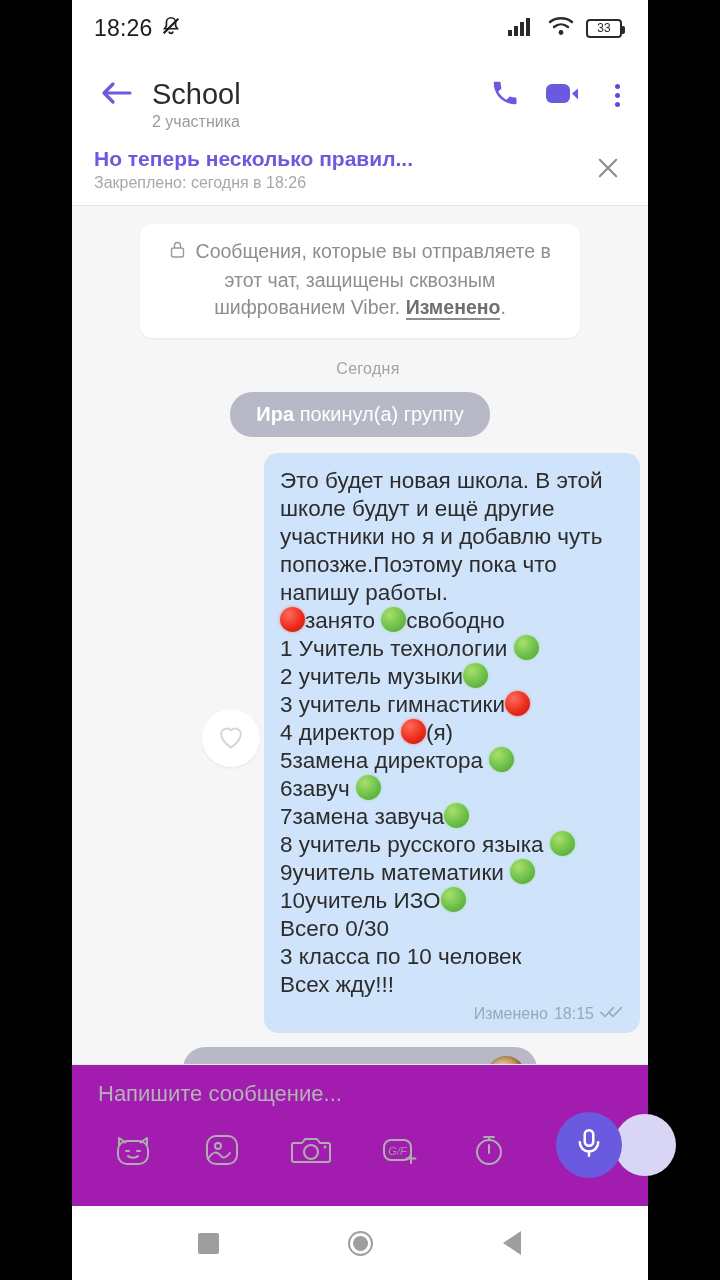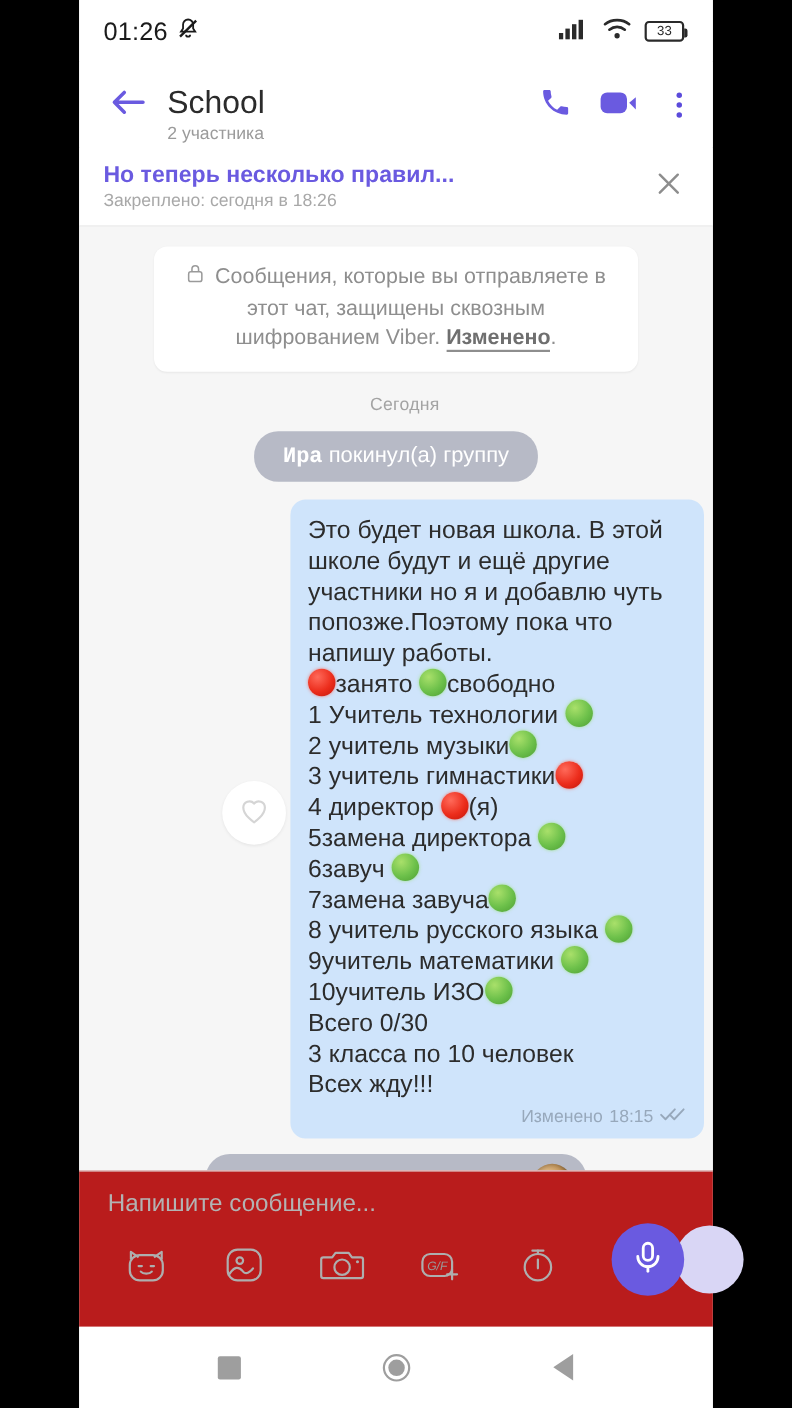--- a/index.html
+++ b/index.html
@@ -126,21 +126,21 @@
   .sys-row { display: flex; justify-content: center; margin-bottom: 10px; }
   .sys-pill {
     background: #b7bac6;
     color: #ffffff;
     border-radius: 22px;
     padding: 11px 26px;
     font-size: 20px;
     display: flex; align-items: center; gap: 10px;
     max-width: 430px;
   }
-  .sys-pill b { font-weight: bold; font-family: Liberation Mono, monospace; }
+  .sys-pill b { font-weight: bold; }
   .sys-avatar {
     width: 38px; height: 38px; border-radius: 50%;
     background:
       radial-gradient(circle at 38% 35%, #f2d3a8 0%, #c99a5d 42%, #6b4a25 78%, #3a2713 100%);
     flex: 0 0 38px;
     margin: -2px -14px -2px 4px;
     box-shadow: inset 0 0 6px rgba(0,0,0,.35);
   }
 
   
@@ -191,21 +191,21 @@
   }
   .msg-meta {
     display: flex; align-items: center; justify-content: flex-end;
     gap: 6px; margin-top: 6px;
   }
   .msg-meta span { font-size: 16px; color: #97a8bb; }
 
   
   .composer {
     flex: 0 0 142px;
-    background: #b91c1c;
+    background: #a21caf;
     border-top: 1px solid #eaeaea;
     padding: 16px 22px 0 22px;
     position: relative;
   }
   .composer-placeholder {
     font-size: 22px; color: #b3b3b3; padding-left: 4px;
   }
   .tool-row {
     display: flex; align-items: center; gap: 11px;
     margin-top: 18px;
@@ -253,21 +253,21 @@
     border-right: 18px solid #9e9e9e;
   }
 </style>
 </head>
 <body>
 
 <div id="phone">
 
   <div class="statusbar">
     <div class="sb-left">
-      <div class="sb-time">01:26</div>
+      <div class="sb-time">18:26</div>
       <span>
         <svg width="22" height="22" viewBox="0 0 24 24">
           <path d="M12 3a5 5 0 0 0-5 5v4l-2 3h14l-2-3V8a5 5 0 0 0-5-5z" fill="none" stroke="#1b1b1b" stroke-width="1.8"></path>
           <path d="M10 18a2 2 0 0 0 4 0" fill="none" stroke="#1b1b1b" stroke-width="1.8"></path>
           <line x1="4" y1="20" x2="20" y2="4" stroke="#1b1b1b" stroke-width="2.4"></line>
         </svg>
       </span>
     </div>
     <div class="sb-right">
       <span>

